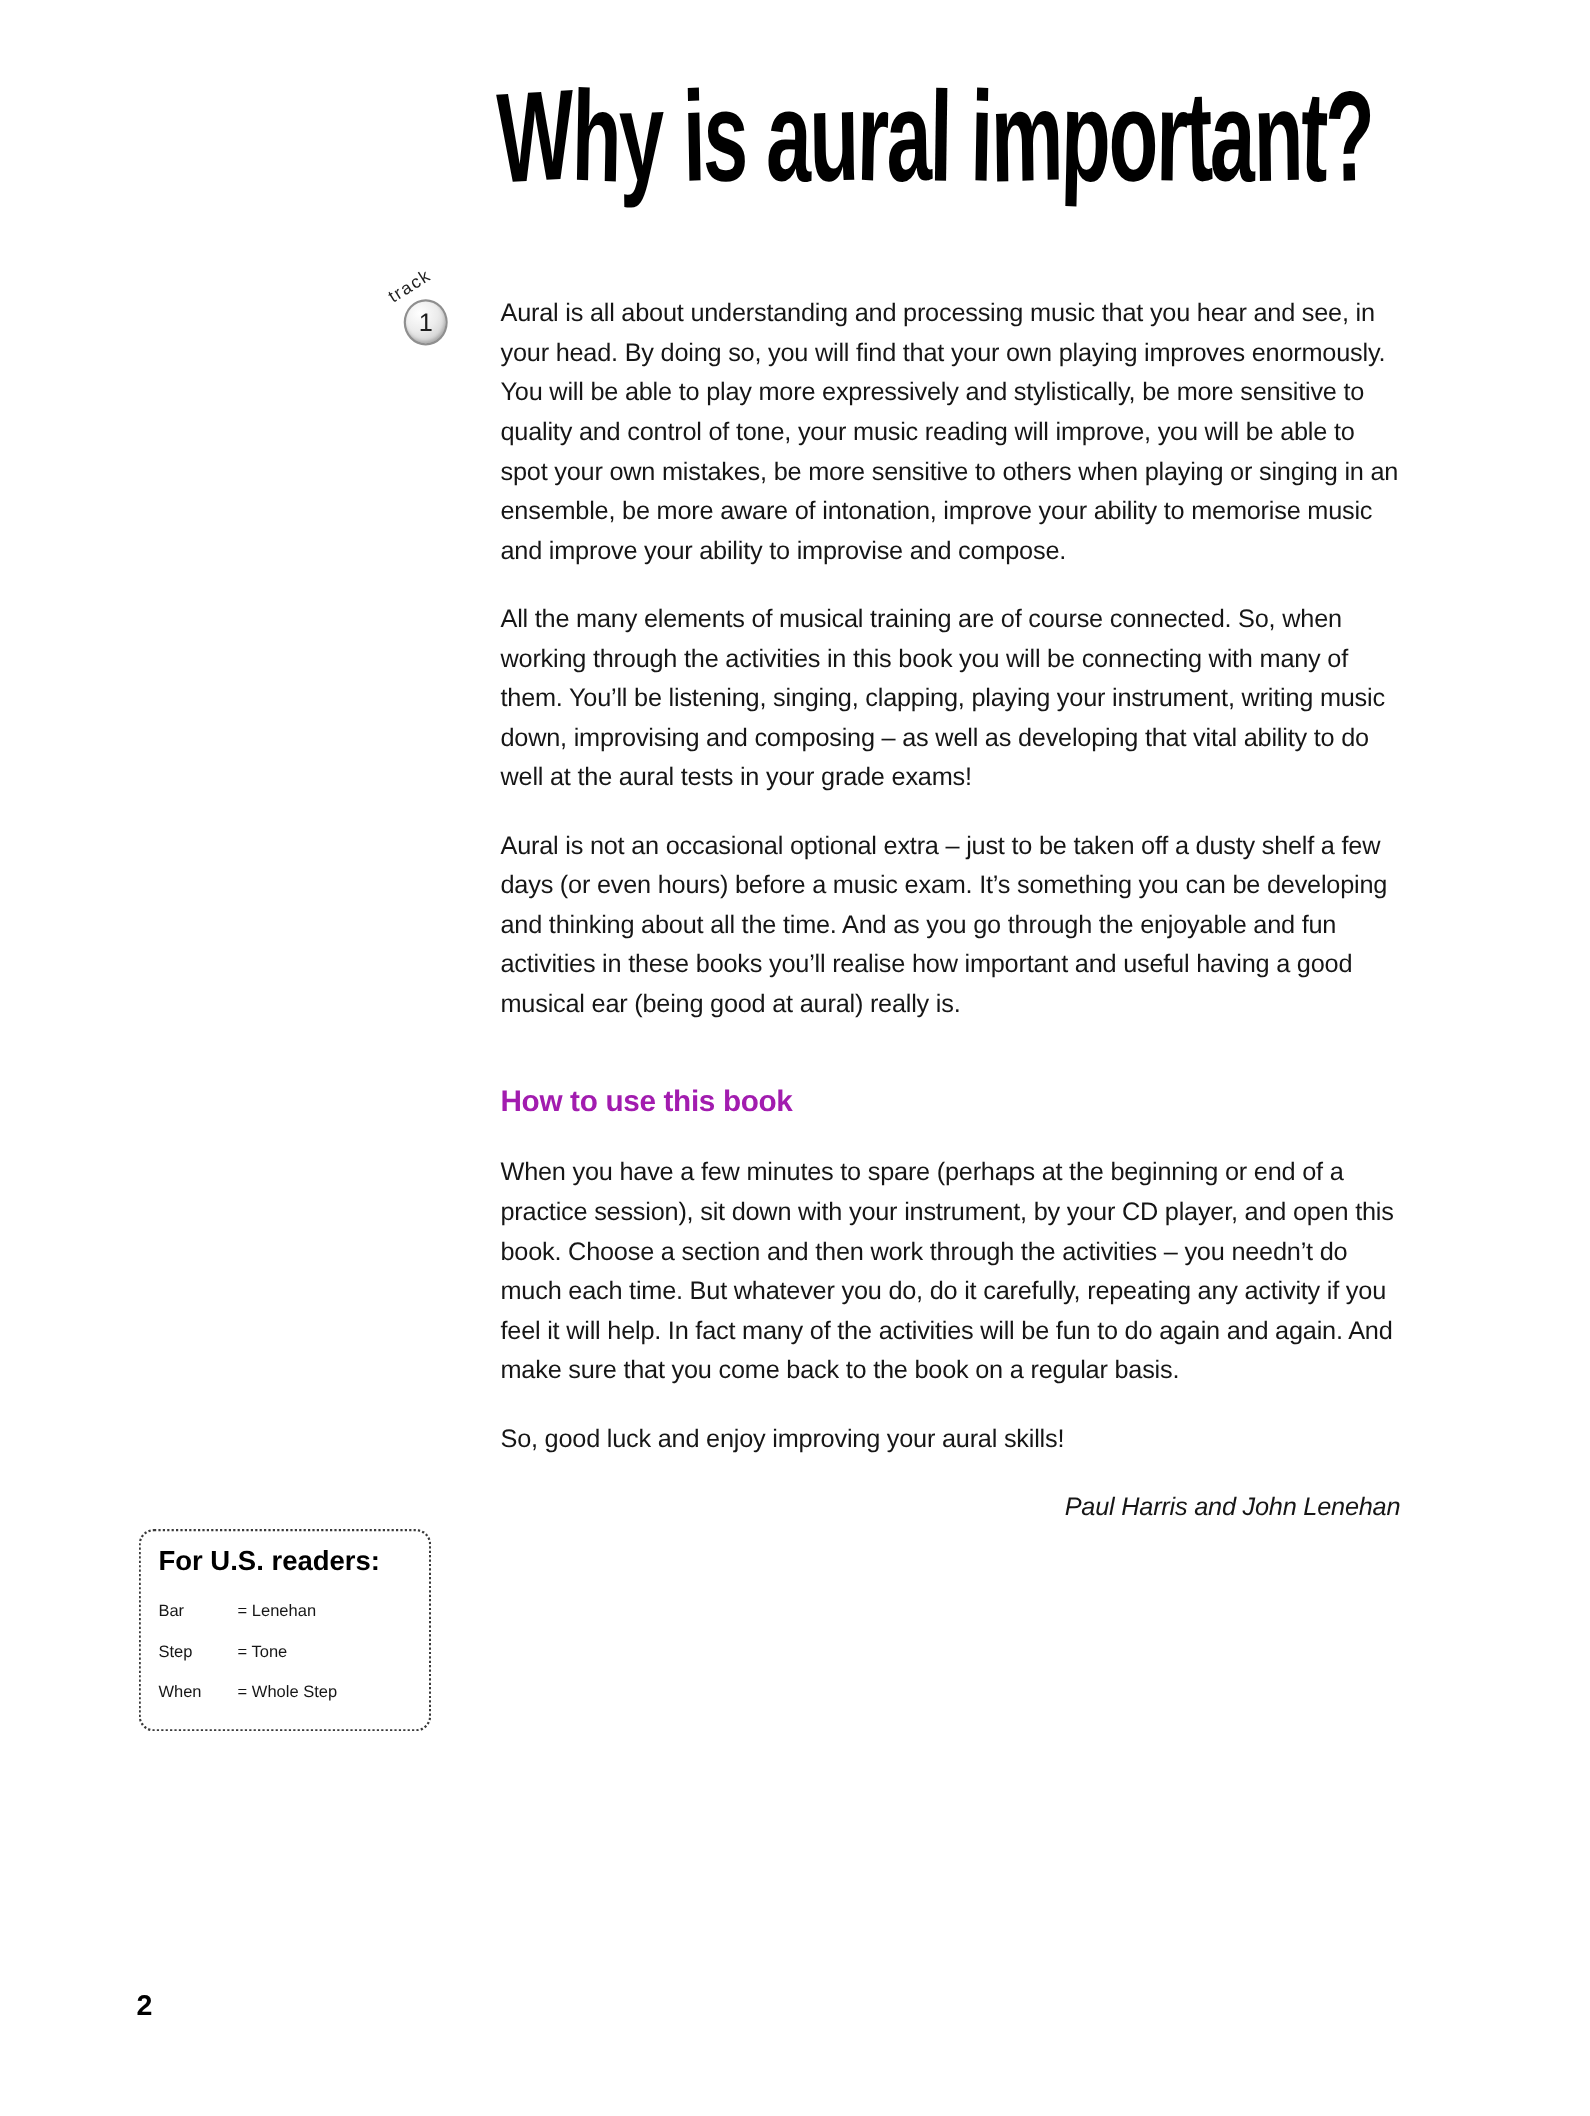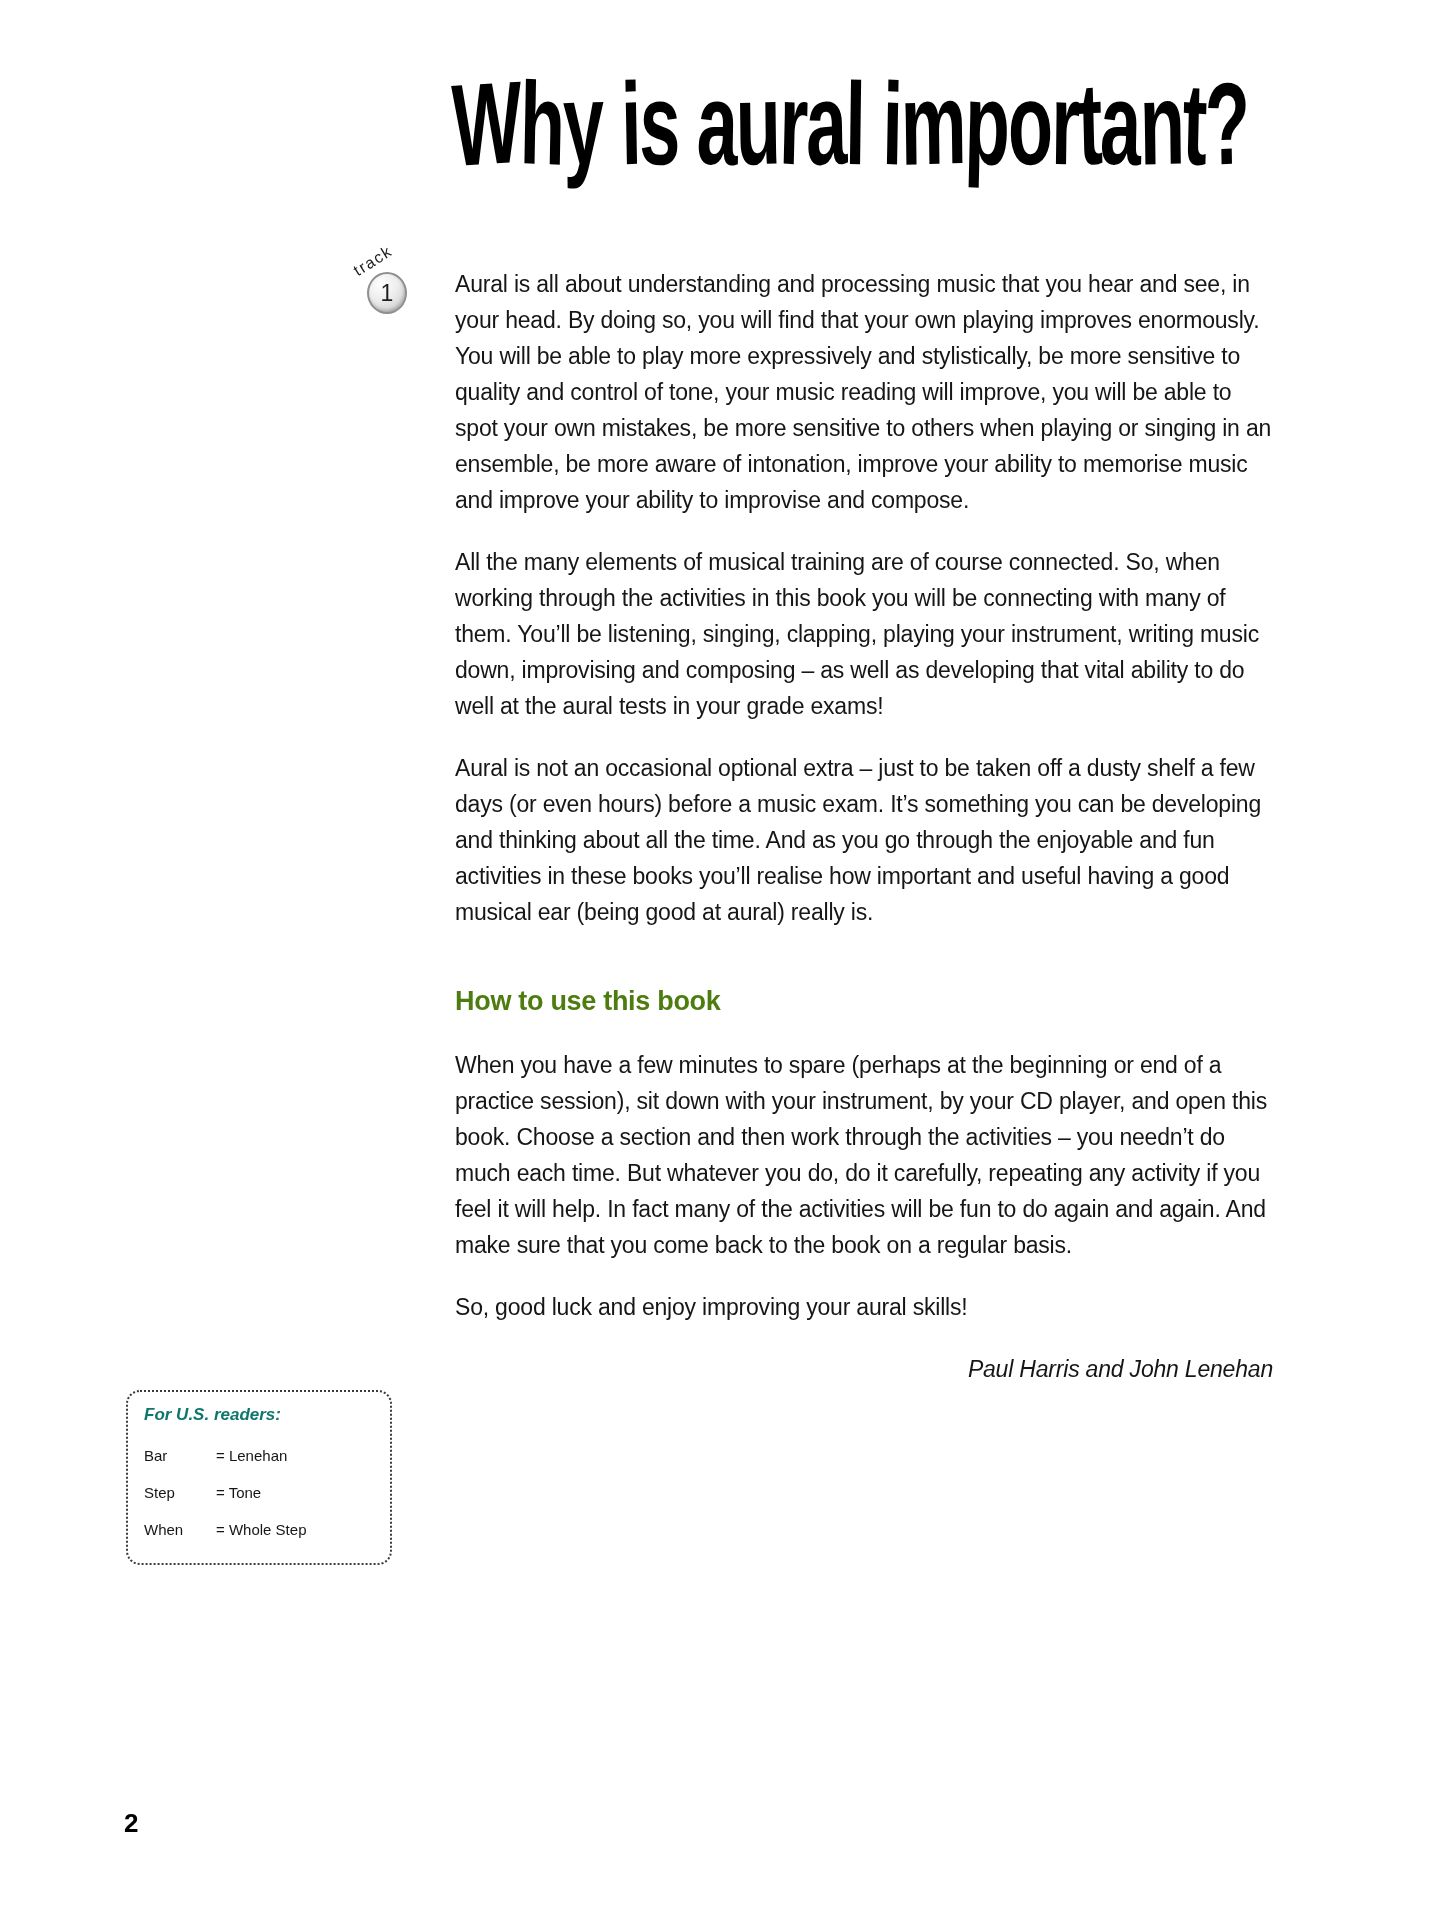--- a/index.html
+++ b/index.html
@@ -28,32 +28,32 @@
     border:2px solid #8f8f8f;box-sizing:border-box;
     display:flex;align-items:center;justify-content:center;
     box-shadow:inset -1px -2px 3px rgba(0,0,0,0.18);
   }
   .track-number{font-size:23px;color:#1d1d1d;}
   
   .body-col{position:absolute;left:455px;top:266px;width:818px;}
   .body-col p{margin:0 0 26px 0;font-size:23px;line-height:36px;letter-spacing:-0.2px;}
   .body-col em{font-style:italic;}
   .section-heading{
-    margin:56px 0 30px 0;font-size:27px;font-weight:bold;color:#4d7c0f;
+    margin:56px 0 30px 0;font-size:27px;font-weight:bold;color:#a21caf;
     letter-spacing:-0.3px;
   }
   .signoff{margin-bottom:26px;}
   .signature{font-style:italic;text-align:right;margin:0;}
   
   .us-box{
     position:absolute;left:126px;top:1390px;width:266px;box-sizing:border-box;
     border:2px dotted #3a3a3a;border-radius:14px;padding:13px 16px 15px 16px;
     background:#fff;
   }
-  .us-box-title{font-size:17px;font-weight:bold;margin:0 0 12px 0;color:#0f766e;font-style:italic;}
+  .us-box-title{font-size:25px;font-weight:bold;margin:0 0 12px 0;color:#000000;}
   .us-row{display:grid;grid-template-columns:72px 1fr;font-size:15px;line-height:37px;}
   .us-def{white-space:nowrap;}
   
   .page-number{position:absolute;left:124px;top:1808px;font-size:26px;font-weight:bold;color:#000;}
 </style>
 </head>
 <body>
 
 <div class="page">
 

